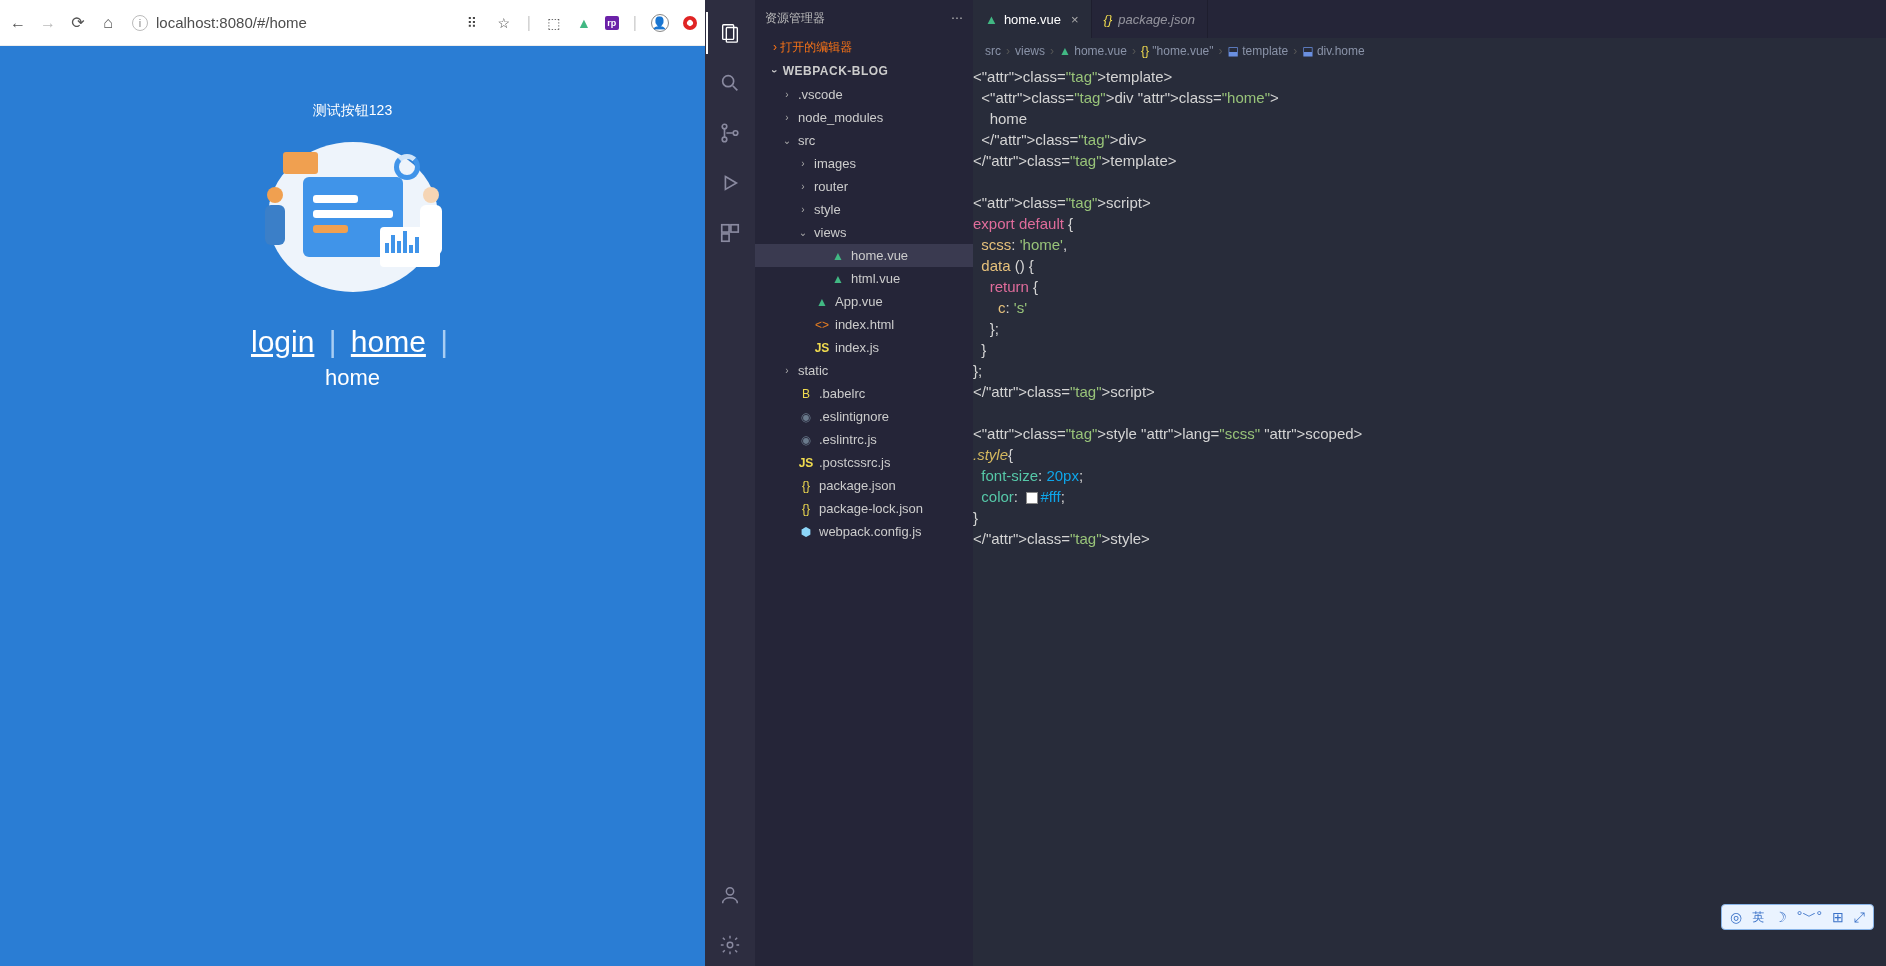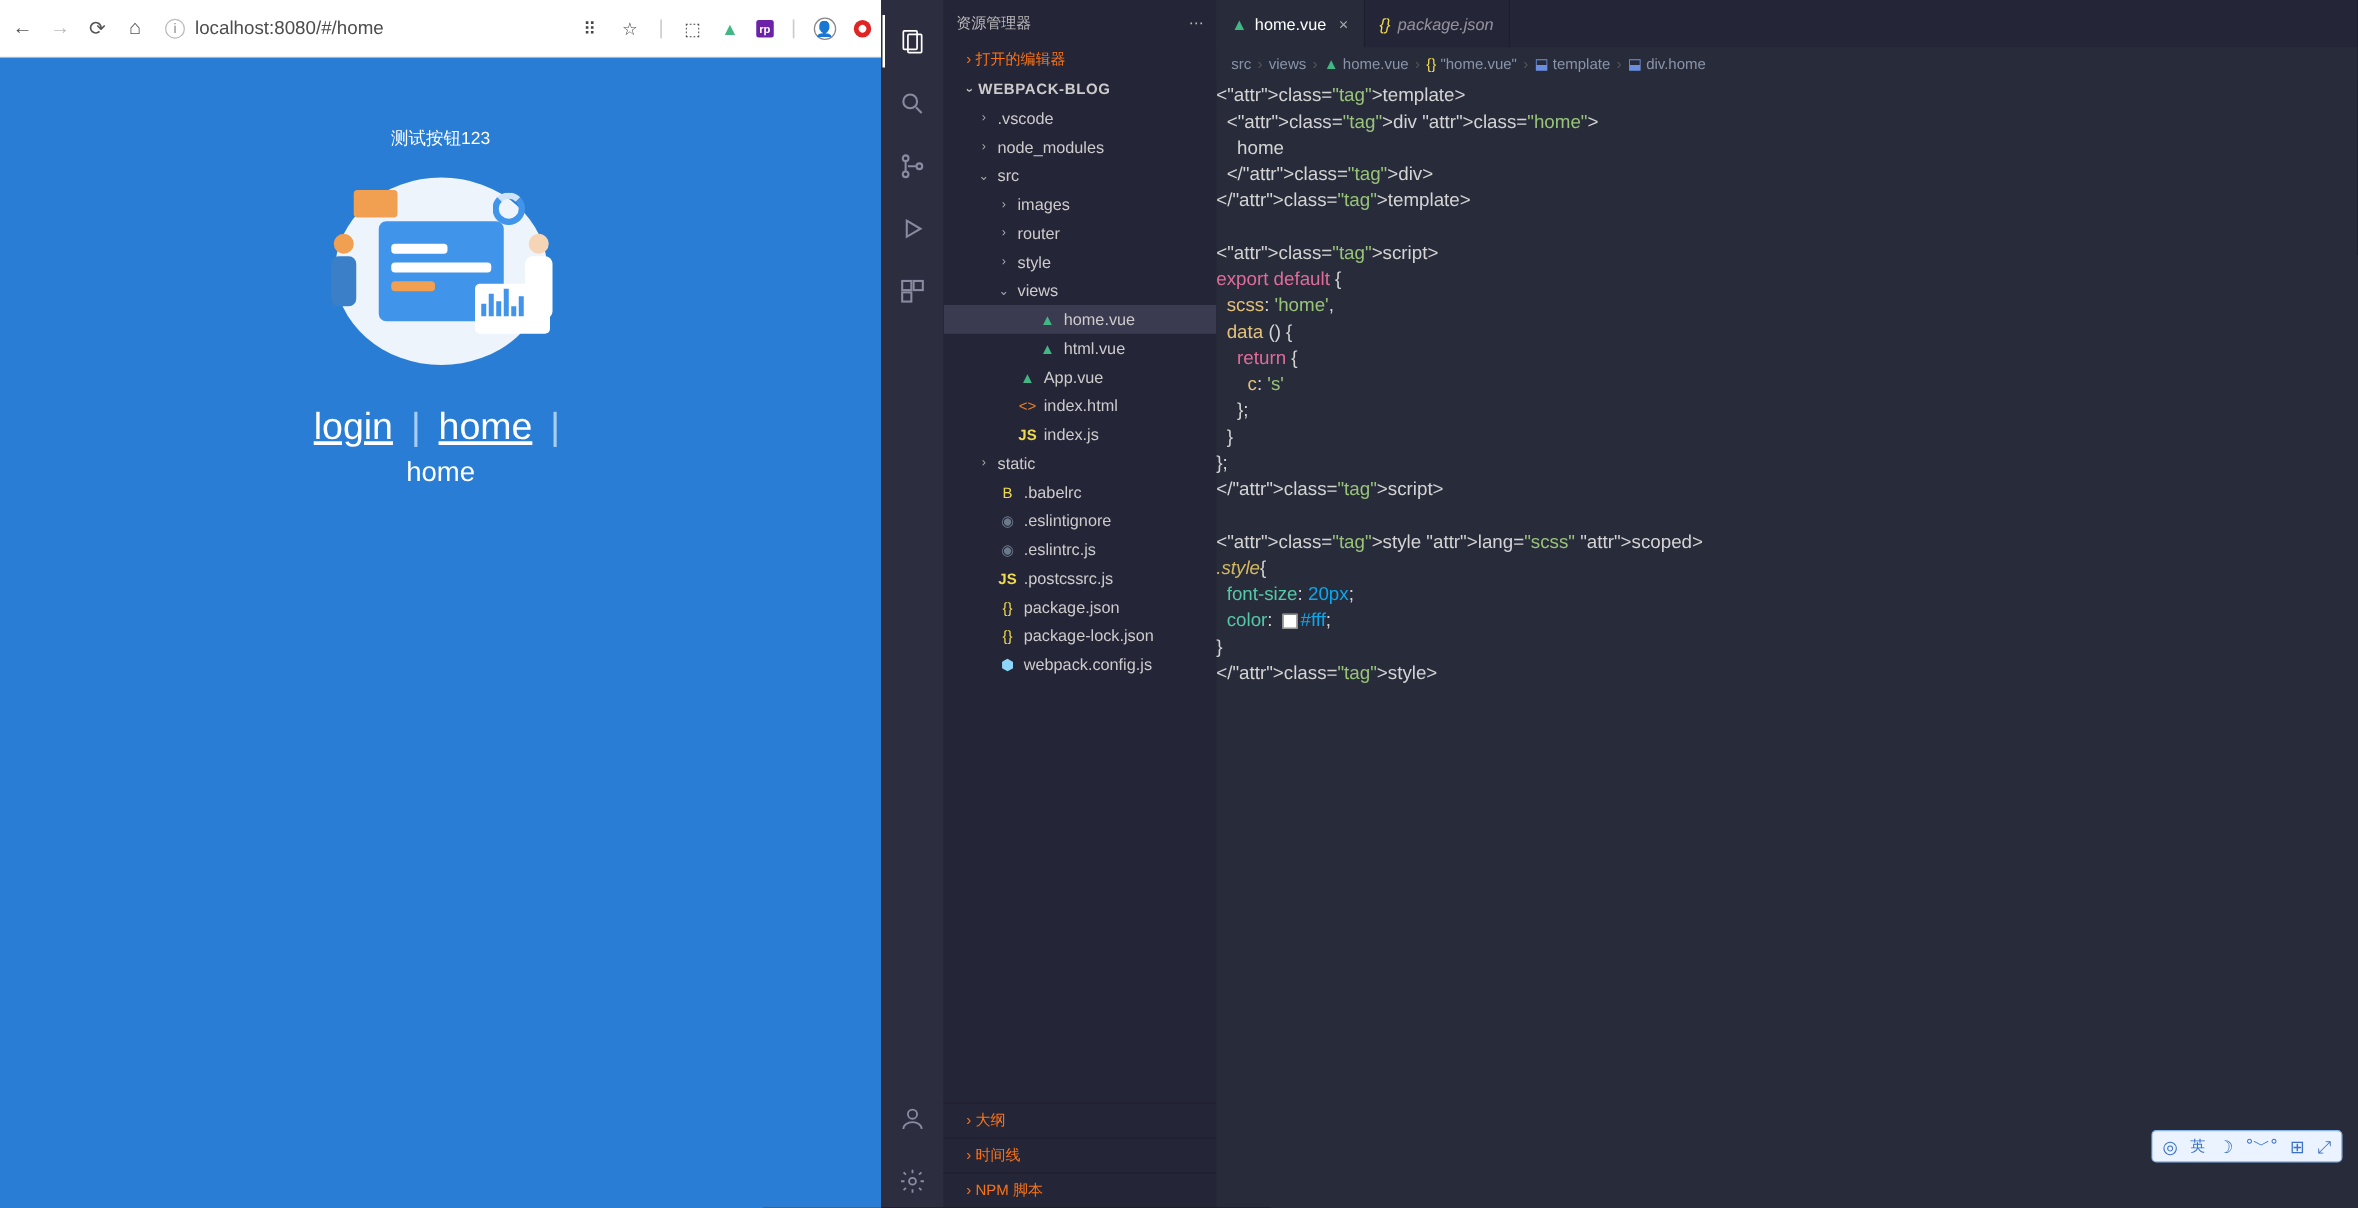--- a/index.html
+++ b/index.html
@@ -285,25 +285,20 @@
           <span class="chev"></span>
           <span class="file-ico ico-json">{}</span>
           <span>package-lock.json</span>
         </div>
         <div class="tree-row depth-1">
           <span class="chev"></span>
           <span class="file-ico ico-wp">⬢</span>
           <span>webpack.config.js</span>
         </div>
       </div>
-    <div class="bottom-panels">
-      <div class="sb-section"><span class="chev">›</span> <span>大纲</span></div>
-      <div class="sb-section"><span class="chev">›</span> <span>时间线</span></div>
-      <div class="sb-section"><span class="chev">›</span> <span>NPM 脚本</span></div>
-    </div>
   </div>
 
   <div class="editor">
     <div class="tabs" id="tabs">
         <div class="tab active">
           <span class="ico-vue">▲</span>
           <span>home.vue</span>
           <span class="close">×</span>
         </div>
         <div class="tab">

